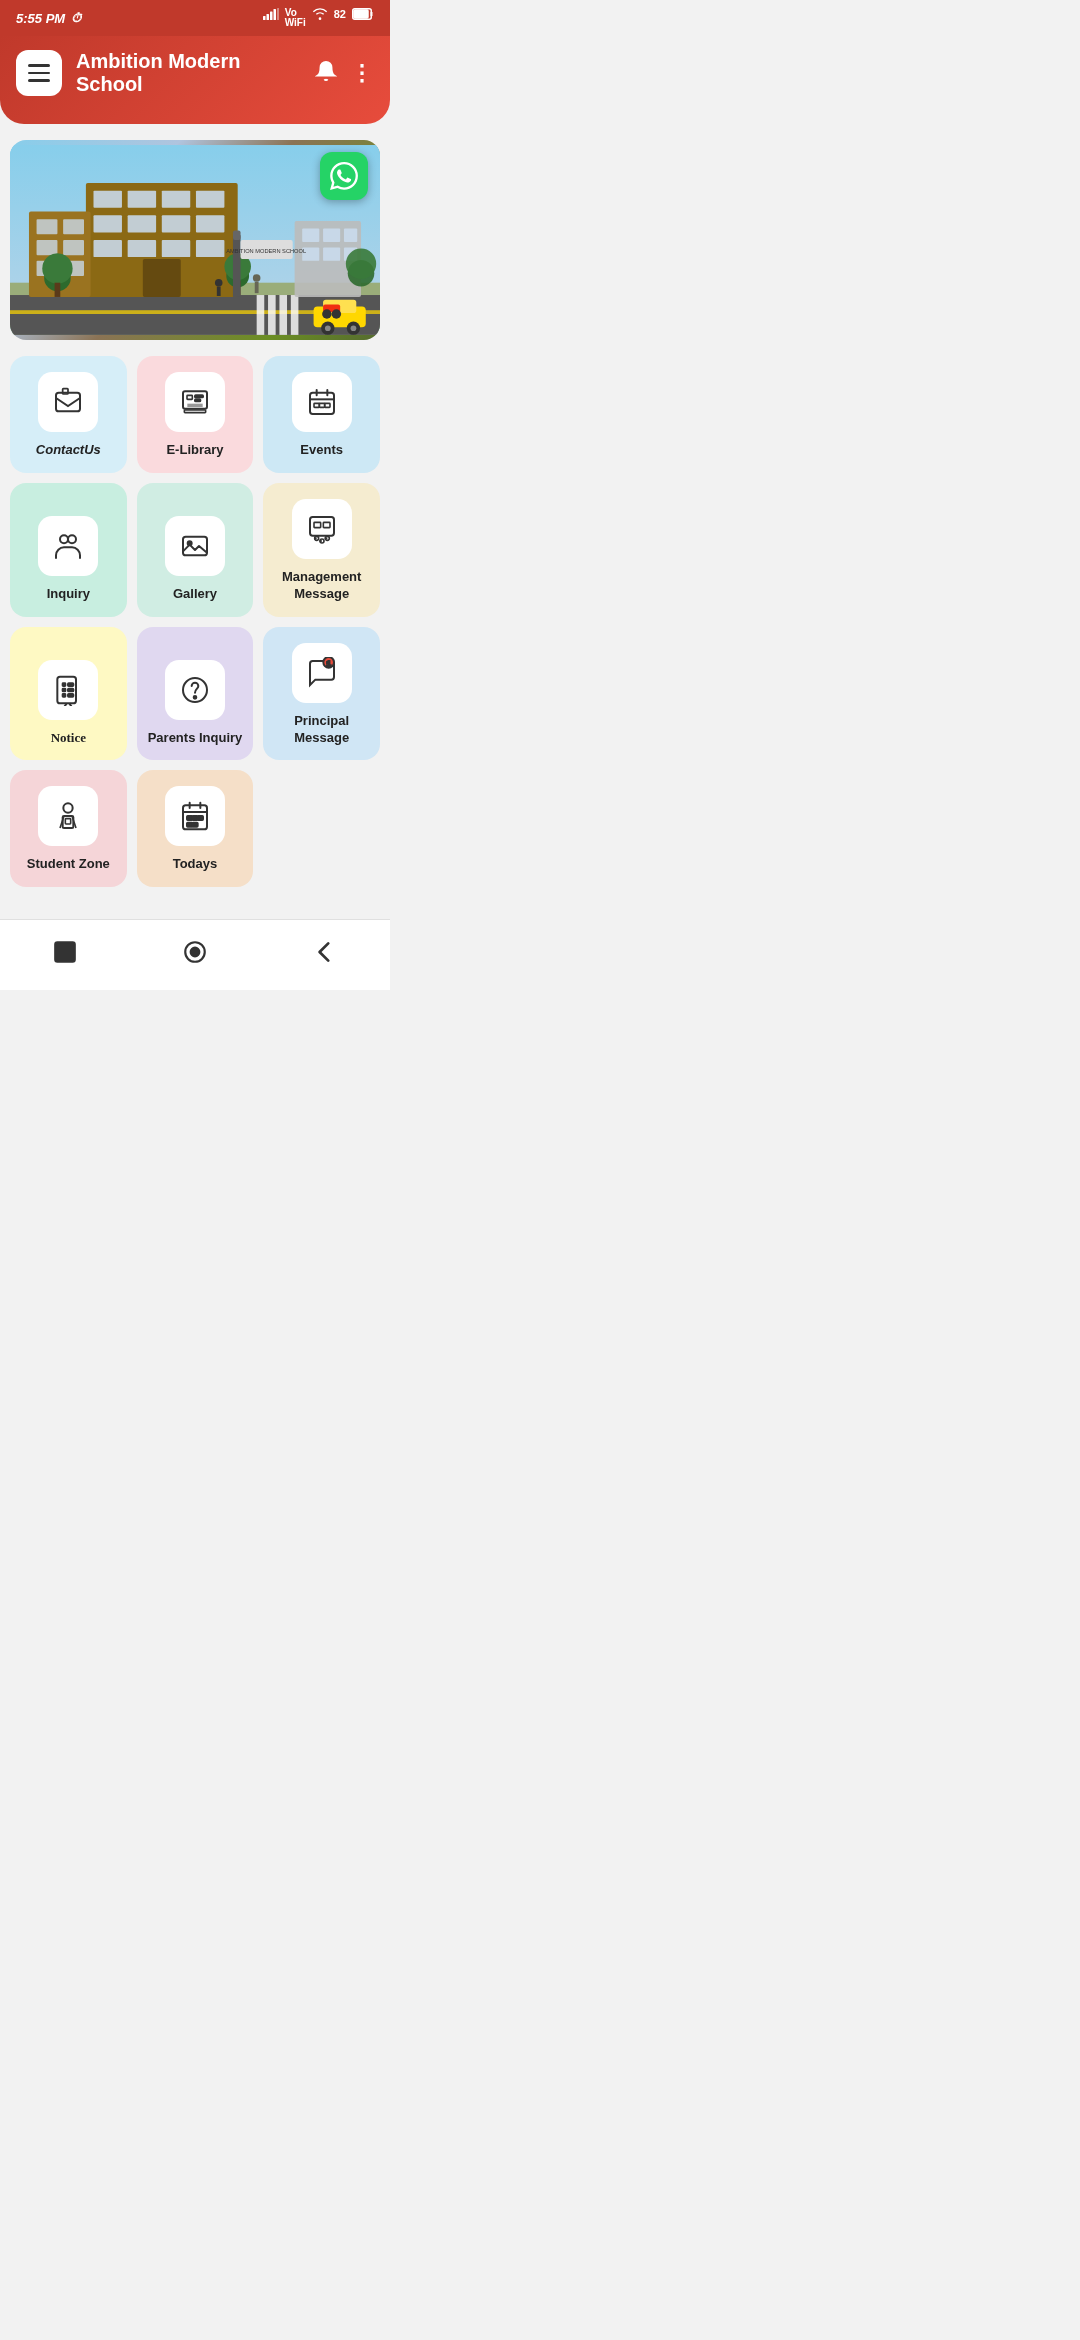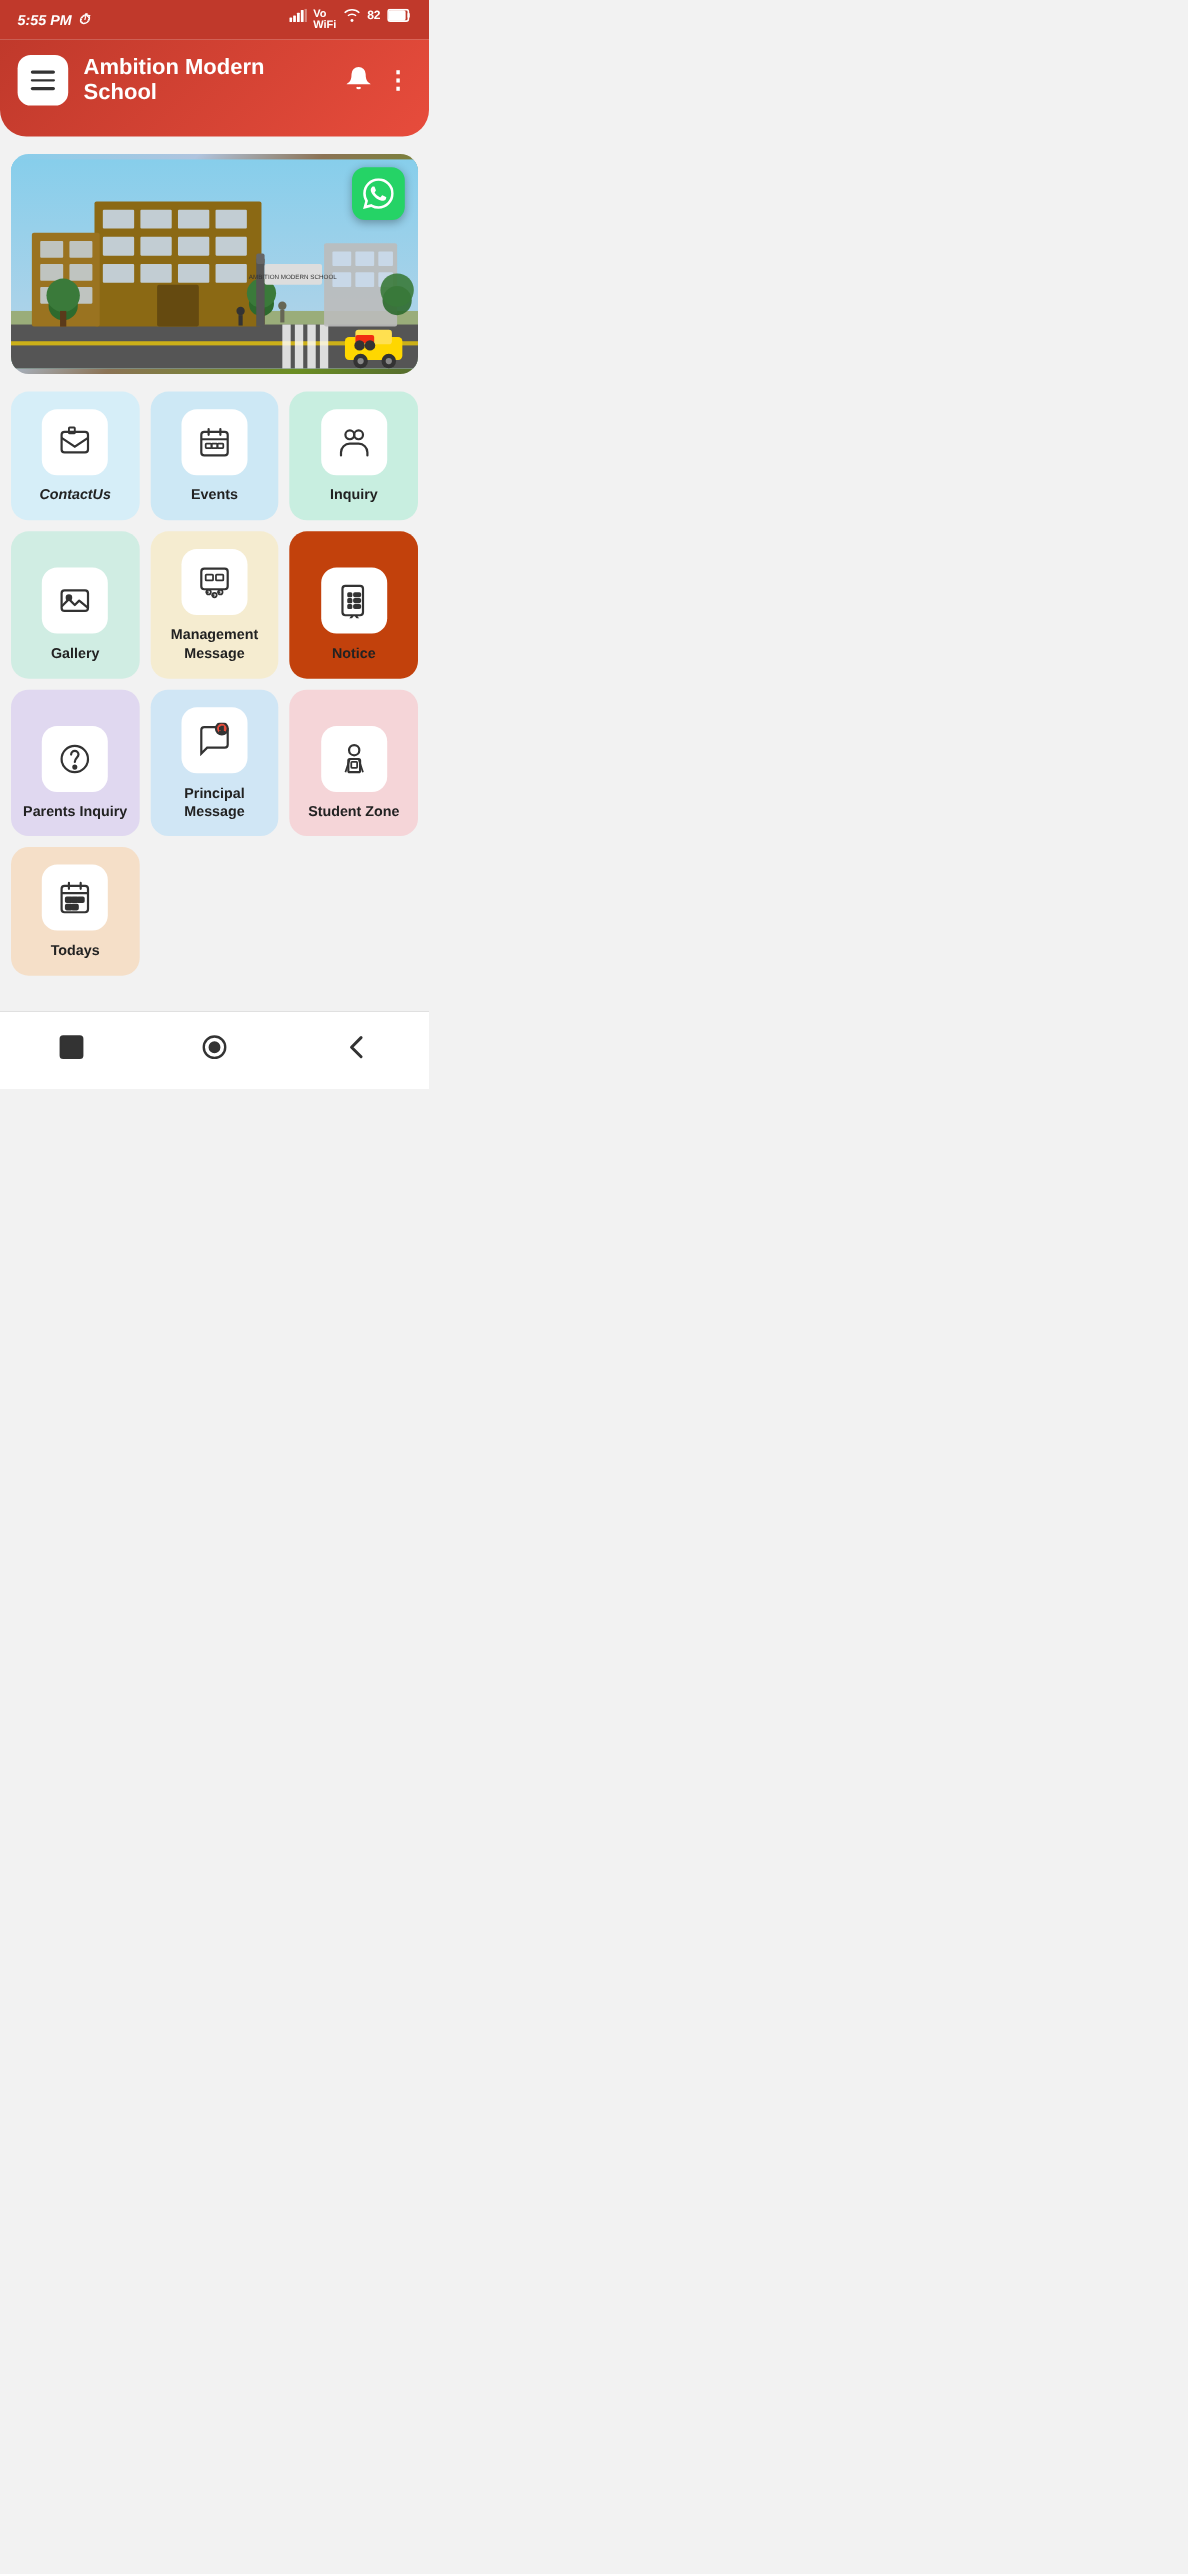--- a/index.html
+++ b/index.html
@@ -154,21 +154,21 @@
       line-height: 1.3;
     }
 
     
     .bg-lightblue { background: #d6eef8; font-style: italic; }
     .bg-lightpink { background: #fadadd; }
     .bg-lightblue2 { background: #cde8f5; }
     .bg-lightgreen { background: #c8eee0; }
     .bg-mintgreen { background: #d0ede3; }
     .bg-lightyellow { background: #f5ecd0; }
-    .bg-pink2 { background: #c2410c; }
+    .bg-pink2 { background: #fef9c3; font-family: Liberation Serif, serif; }
     .bg-lavender { background: #e0d8f0; }
     .bg-lightblue3 { background: #d0e6f5; }
     .bg-pink3 { background: #f5d5d8; }
     .bg-peach { background: #f5dfc8; }
 
     
     .bottom-nav {
       background: white;
       display: flex;
       justify-content: space-around;
@@ -357,20 +357,33 @@
       <div class="icon-box">
         <svg viewBox="0 0 24 24">
           <rect x="3" y="5" width="18" height="14" rx="2" stroke="#333" stroke-width="1.5" fill="none"></rect>
           <path d="M3 9l9 6 9-6" stroke="#333" stroke-width="1.5"></path>
           <rect x="8" y="2" width="4" height="4" rx="0.5" stroke="#333" stroke-width="1.3" fill="none"></rect>
         </svg>
       </div>
       <span class="grid-label">ContactUs</span>
     </div>
 
+    <div class="grid-item bg-lightpink">
+      <div class="icon-box">
+        <svg viewBox="0 0 24 24">
+          <rect x="3" y="4" width="18" height="13" rx="1.5" stroke="#333" stroke-width="1.5" fill="none"></rect>
+          <rect x="6" y="7" width="4" height="3" rx="0.5" stroke="#333" stroke-width="1.2" fill="none"></rect>
+          <rect x="12" y="7" width="6" height="1.5" rx="0.5" fill="#333"></rect>
+          <rect x="12" y="10" width="4" height="1.5" rx="0.5" fill="#333"></rect>
+          <rect x="7" y="14" width="10" height="1" fill="#333" opacity="0.5"></rect>
+          <rect x="4" y="18" width="16" height="2" rx="0.5" stroke="#333" stroke-width="1.2" fill="none"></rect>
+        </svg>
+      </div>
+      <span class="grid-label">E-Library</span>
+    </div>
 
     <div class="grid-item bg-lightblue2">
       <div class="icon-box">
         <svg viewBox="0 0 24 24">
           <rect x="3" y="5" width="18" height="16" rx="2" stroke="#333" stroke-width="1.5" fill="none"></rect>
           <path d="M3 10h18" stroke="#333" stroke-width="1.5"></path>
           <path d="M8 3v4M16 3v4" stroke="#333" stroke-width="1.5" stroke-linecap="round"></path>
           <rect x="6" y="13" width="4" height="3" rx="0.5" stroke="#333" stroke-width="1.2" fill="none"></rect>
           <rect x="14" y="13" width="4" height="3" rx="0.5" stroke="#333" stroke-width="1.2" fill="none"></rect>
           <rect x="10" y="13" width="4" height="3" rx="0.5" stroke="#333" stroke-width="1.2" fill="none"></rect>

